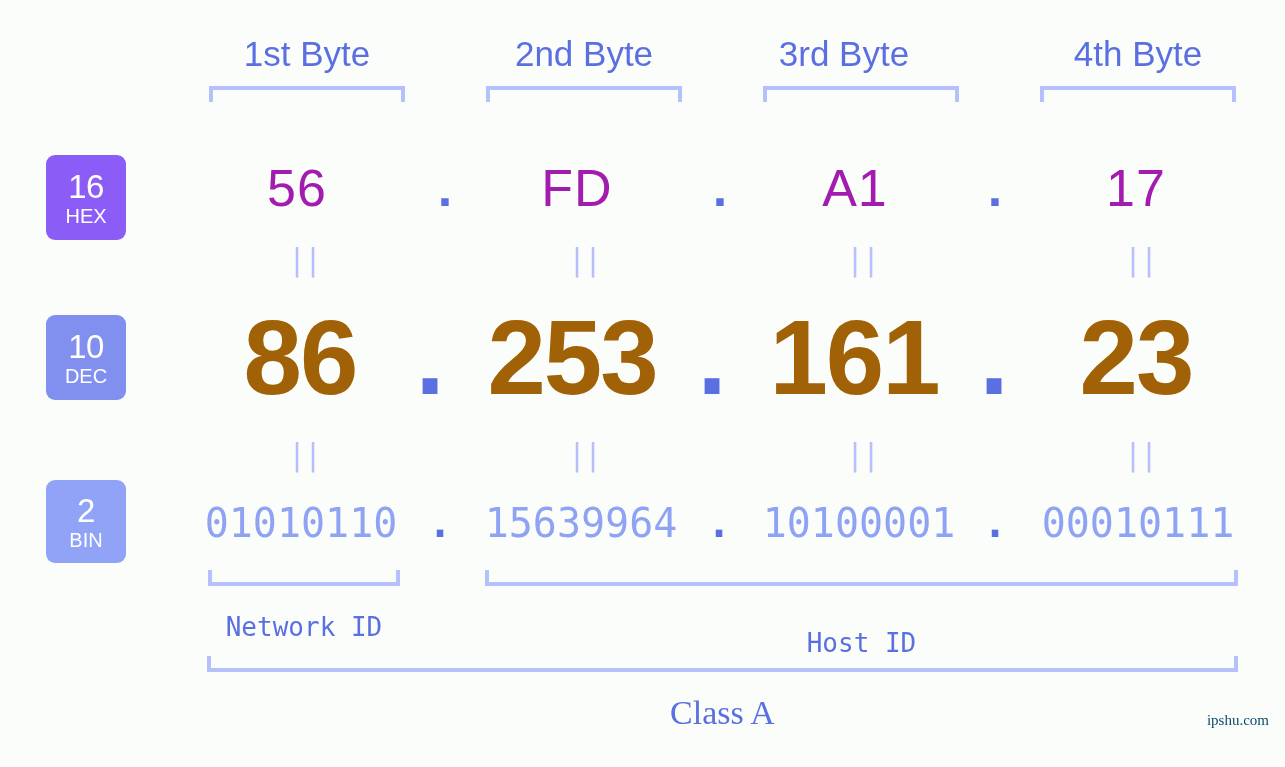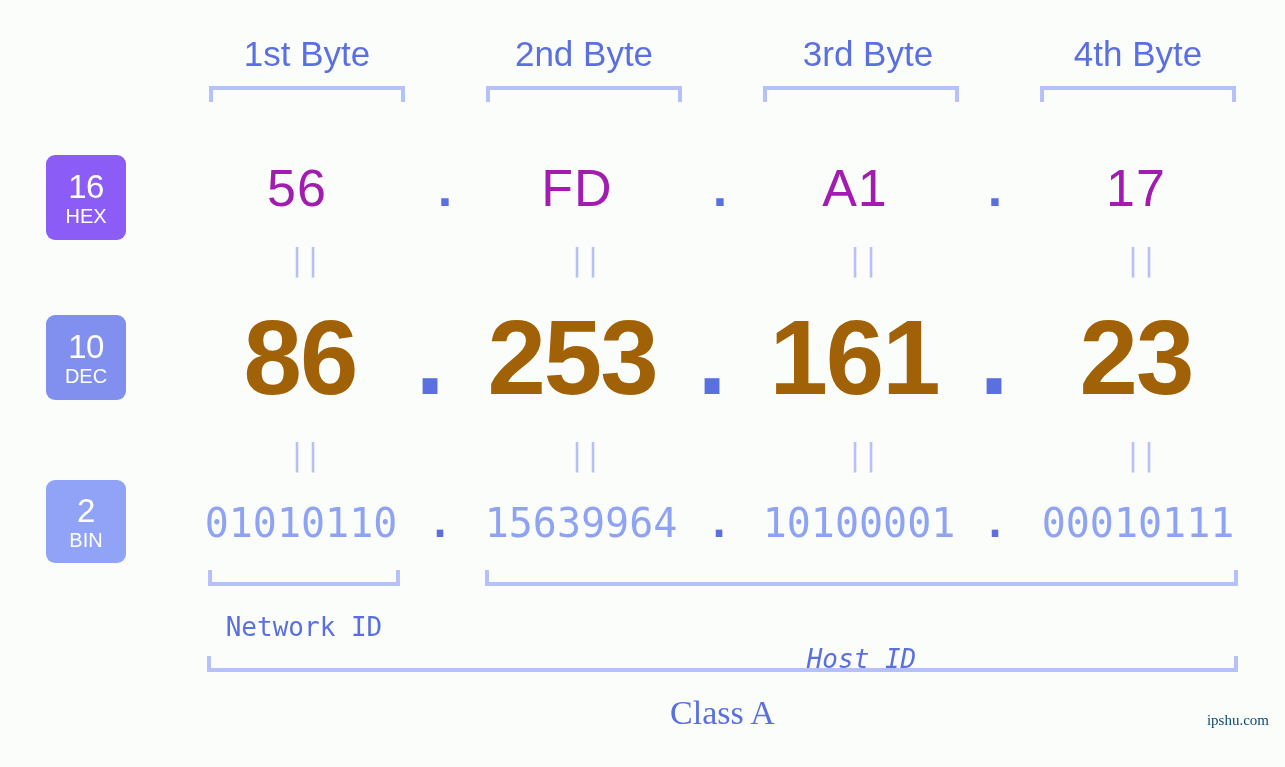--- a/index.html
+++ b/index.html
@@ -167,21 +167,21 @@
     letter-spacing: 0px;
   }
 </style>
 </head>
 <body>
 
 <div id="stage">
 
   <div class="byte-label" style="left:209px; width:196px;">1st Byte</div>
   <div class="byte-label" style="left:486px; width:196px;">2nd Byte</div>
-  <div class="byte-label" style="left:770px; width:196px;">3rd Byte</div>
+  <div class="byte-label" style="left:746px; width:196px;">3rd Byte</div>
   <div class="byte-label" style="left:1040px; width:196px;">4th Byte</div>
 
   <div class="bracket-top" style="left:209px; width:196px;"></div>
   <div class="bracket-top" style="left:486px; width:196px;"></div>
   <div class="bracket-top" style="left:763px; width:196px;"></div>
   <div class="bracket-top" style="left:1040px; width:196px;"></div>
 
   <div class="badge" id="badge-hex">
     <span class="b-num">16</span>
     <span class="b-lbl">HEX</span>
@@ -228,20 +228,20 @@
   <div class="cell bin-val" style="left:483px; top:500px; width:196px;">15639964</div>
   <div class="bin-dot" style="left:679px; top:500px; width:80px;">.</div>
   <div class="cell bin-val" style="left:761px; top:500px; width:196px;">10100001</div>
   <div class="bin-dot" style="left:955px; top:500px; width:80px;">.</div>
   <div class="cell bin-val" style="left:1040px; top:500px; width:196px;">00010111</div>
 
   <div class="bracket-bottom" style="left:208px; top:570px; width:192px;"></div>
   <div class="bracket-bottom" style="left:485px; top:570px; width:753px;"></div>
 
   <div class="id-label" style="left:208px; top:612px; width:192px;">Network ID</div>
-  <div class="id-label" style="left:485px; top:644px; width:753px;font-style:italic;">Host ID</div>
+  <div class="id-label" style="left:485px; top:628px; width:753px;">Host ID</div>
 
   <div class="bracket-bottom" style="left:207px; top:656px; width:1031px;"></div>
   <div class="class-label" style="left:207px; top:694px; width:1031px;">Class A</div>
 
   <div id="watermark">ipshu.com</div>
 
 </div>
 
 </body></html>

